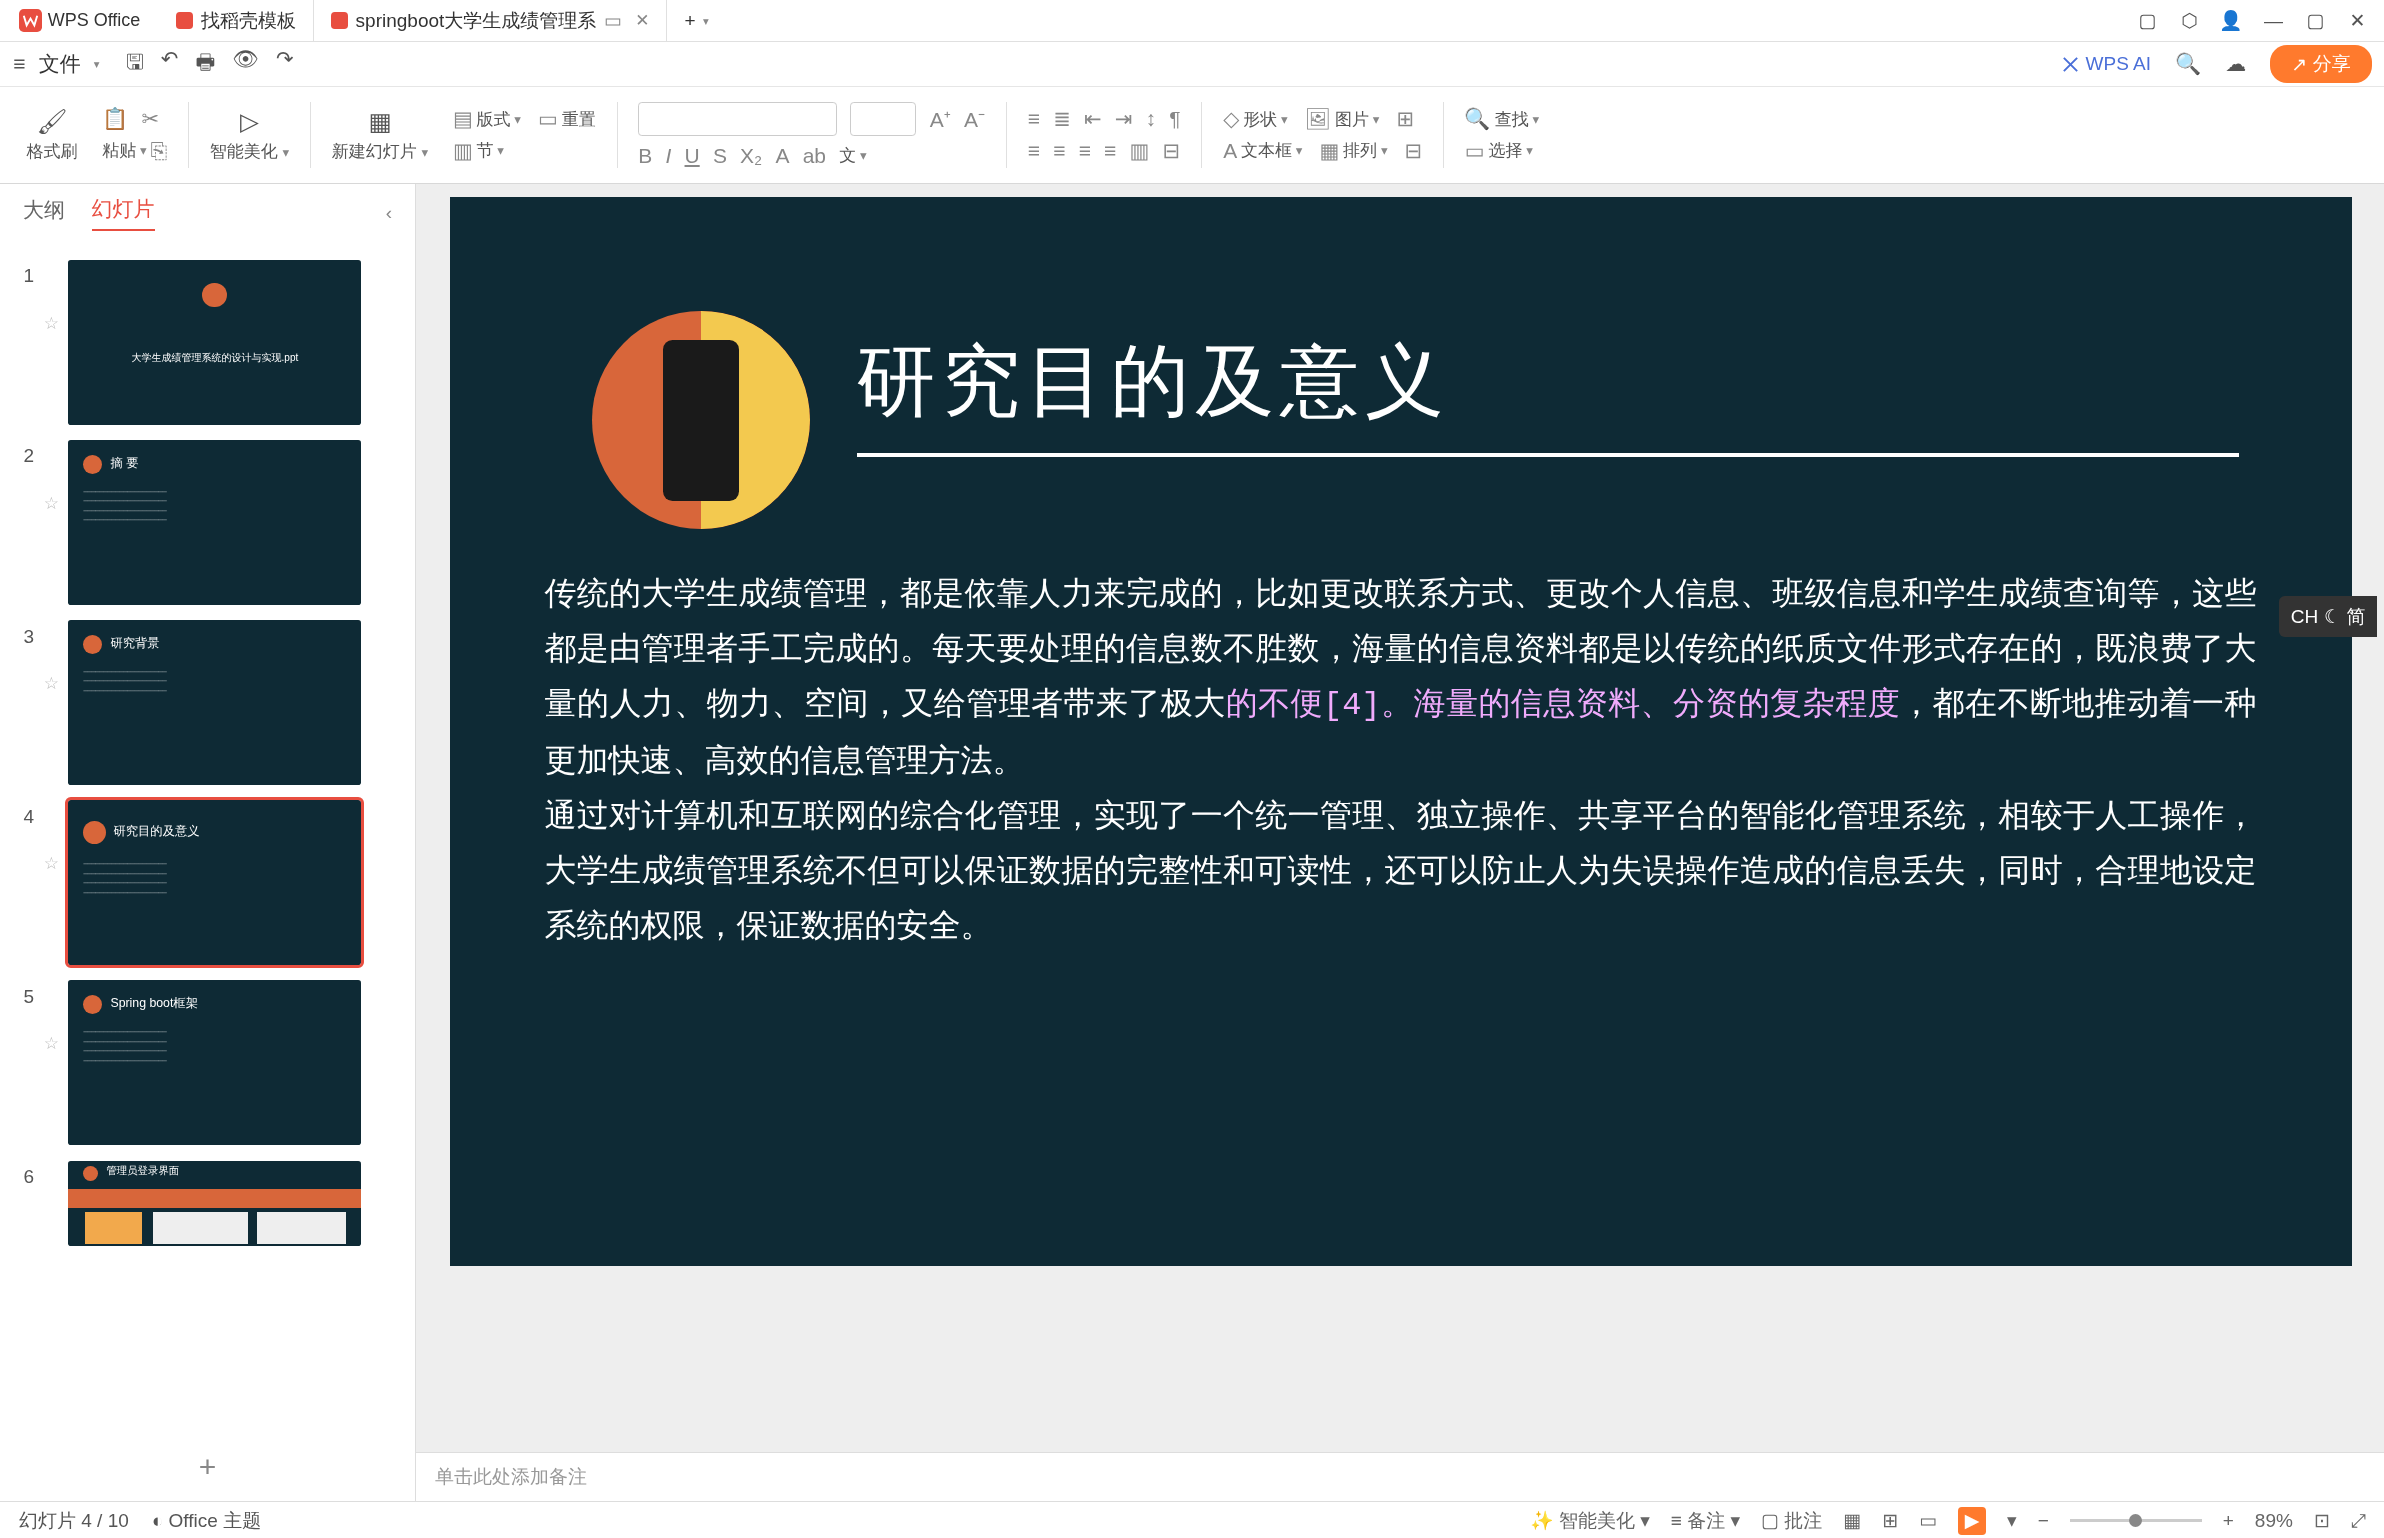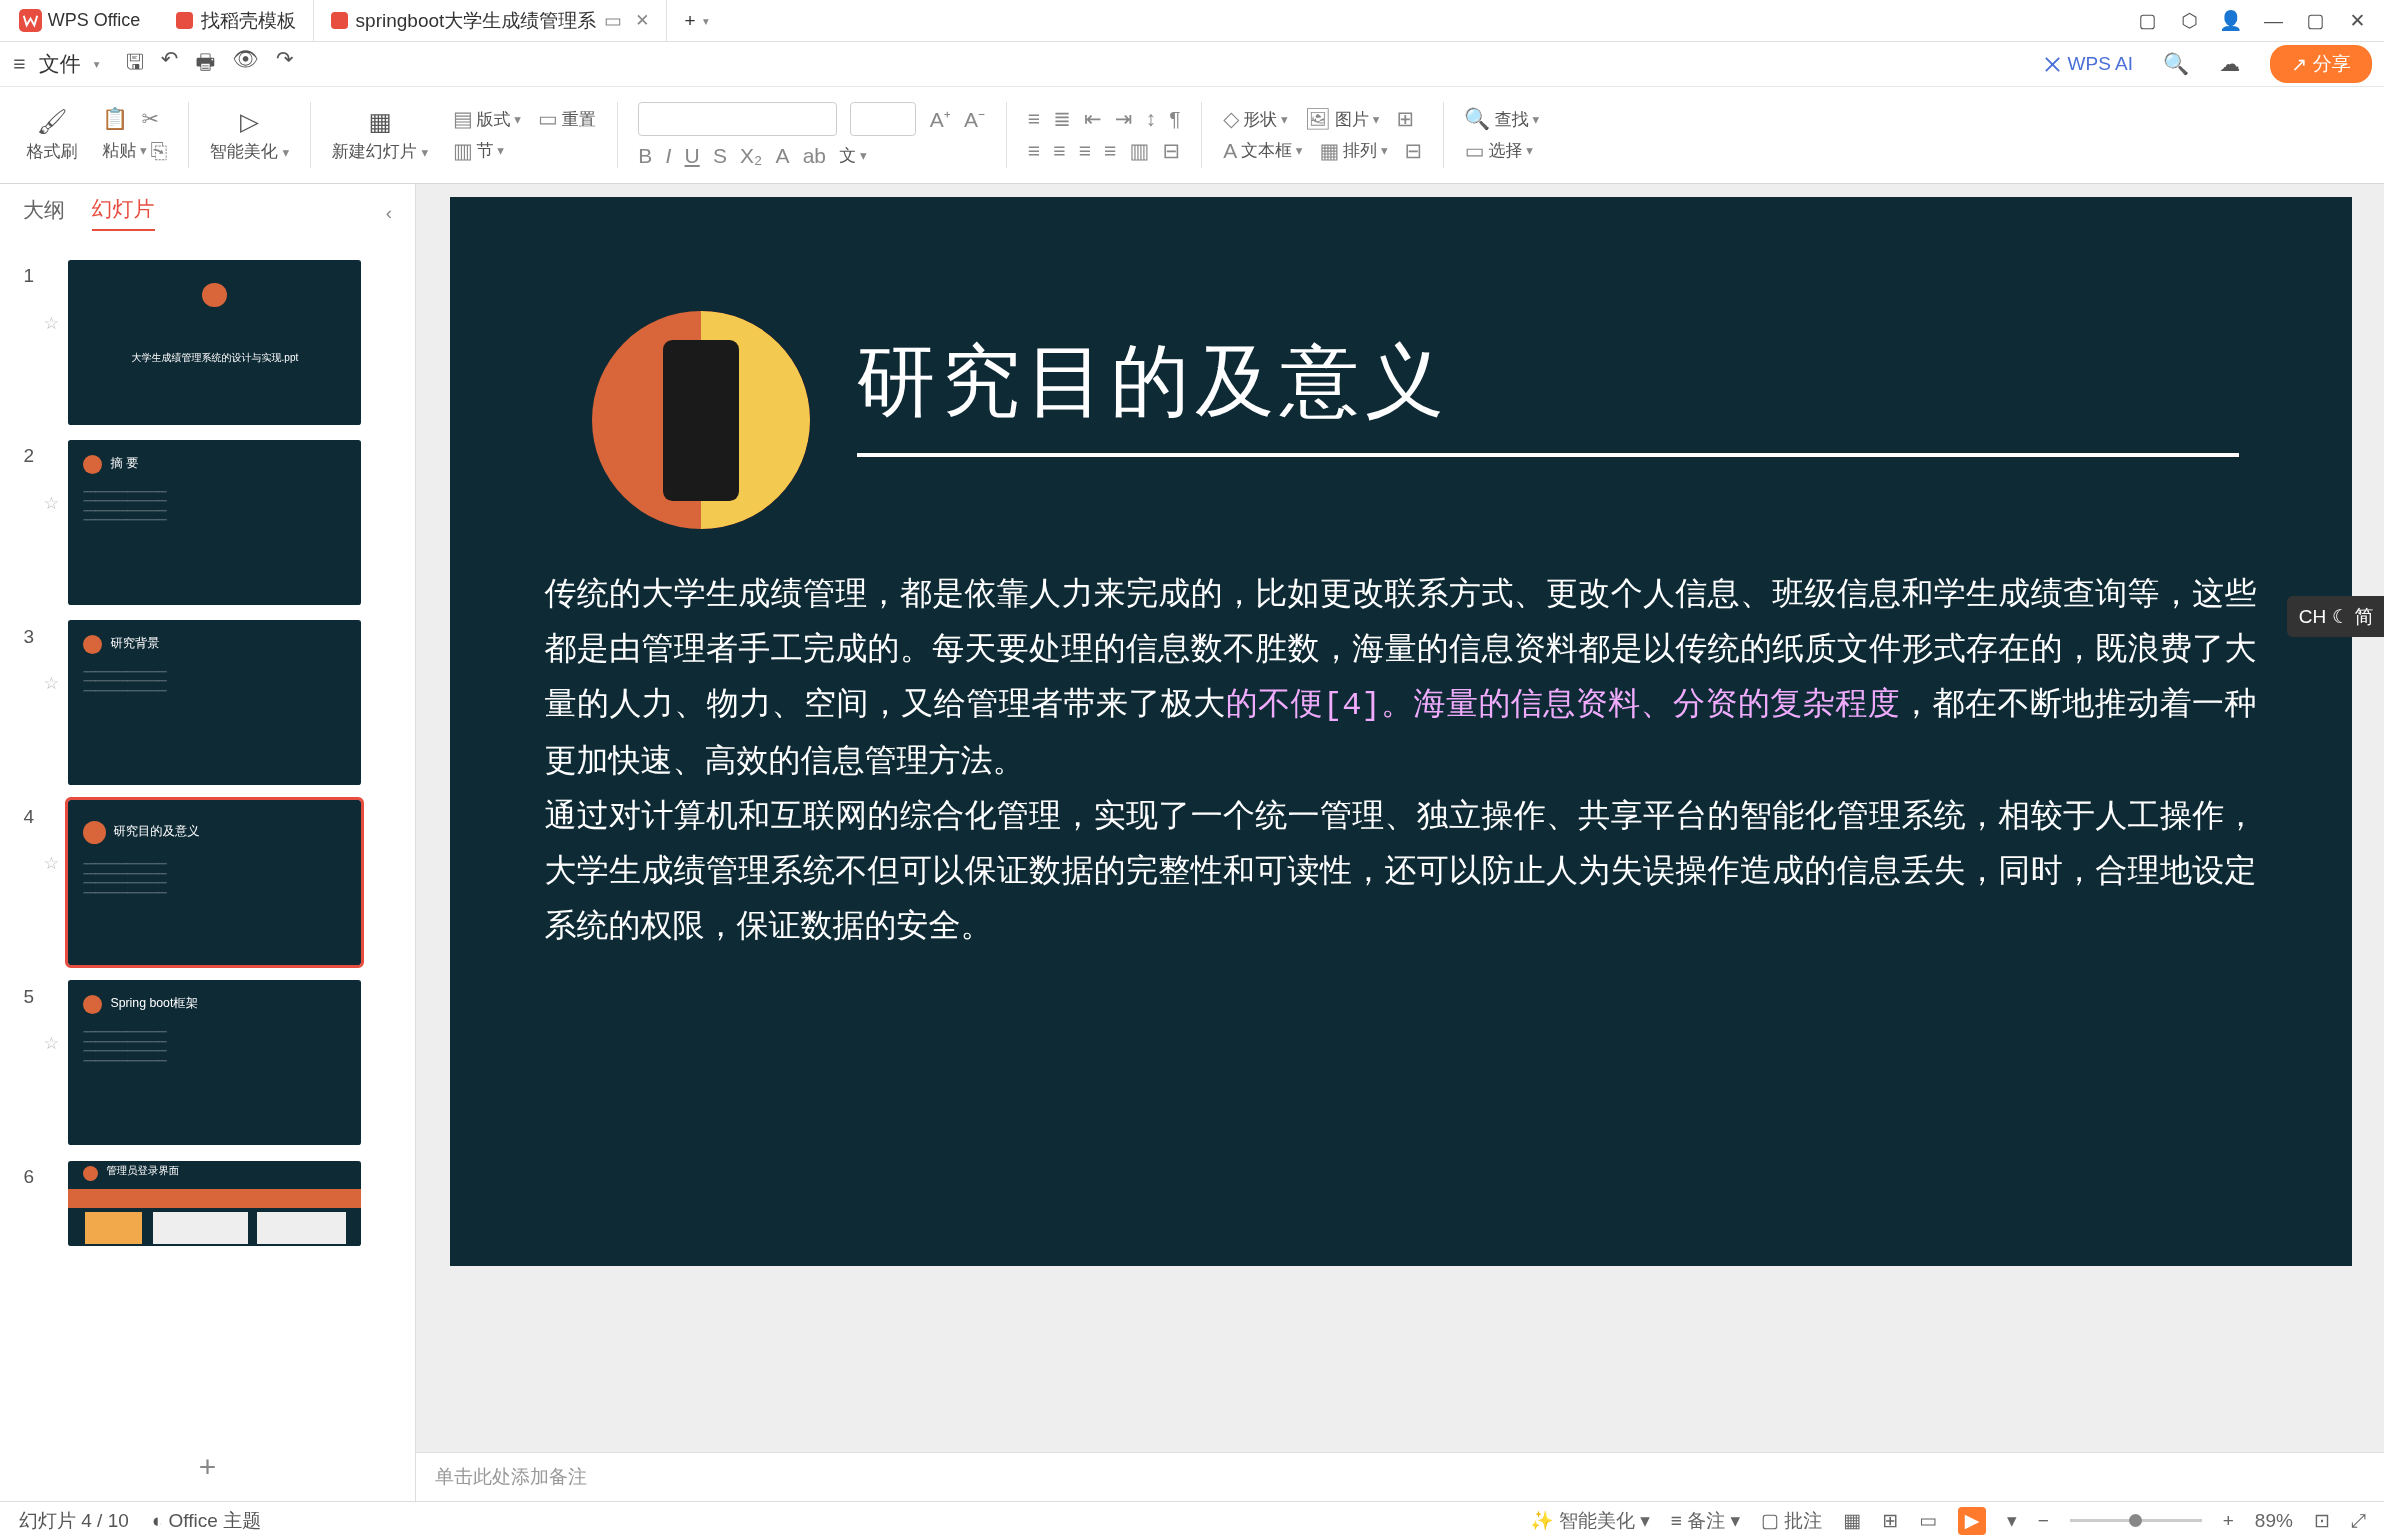--- a/index.html
+++ b/index.html
@@ -25,21 +25,21 @@
 
 .menu-bar { height: 45px; background: #fff; display: flex; align-items: center; padding: 0 13.2px; gap: 3.8px; border-bottom: 0.9px solid #e6e6e6; position: relative; z-index: 2; }
 .menu-left { display: flex; align-items: center; gap: 13.2px; }
 .hamburger { font-size: 21px; color: #555; }
 .file-label { font-size: 21px; color: #333; }
 .small-icons { display: flex; gap: 17px; margin-left: 13.2px; }
 .small-icons span { font-size: 21px; color: #555; cursor: pointer; }
 .menu-tabs { display: flex; gap: 30px; margin-left: 76px; }
 .menu-tab { font-size: 21px; color: #333; cursor: pointer; padding: 7.6px 0; }
 .menu-tab.active { color: #e84e40; border-bottom: 2.8px solid #e84e40; }
-.menu-right { margin-left: auto; display: flex; align-items: center; gap: 30px; }
+.menu-right { margin-left: auto; display: flex; align-items: center; gap: 24px; }
 .wps-ai { display: flex; align-items: center; gap: 5.7px; font-size: 19px; color: #4a6fd8; }
 .share-btn { background: #ff7a2d; color: #fff; border-radius: 17px; padding: 5.7px 21px; font-size: 19px; display: flex; align-items: center; gap: 5.7px; }
 
 
 .ribbon { height: 97px; background: #fff; display: flex; align-items: center; padding: 0 17px; gap: 5.7px; border-bottom: 0.9px solid #d8d8d8; position: relative; z-index: 2; }
 .ribbon-group { display: flex; flex-direction: column; align-items: center; justify-content: center; gap: 3.8px; padding: 0 9.5px; height: 100%; }
 .ribbon-group.row { flex-direction: row; gap: 11.4px; }
 .ribbon-sep { width: 0.9px; height: 66px; background: #e0e0e0; margin: 0 5.7px; }
 .ribbon-btn { display: flex; flex-direction: column; align-items: center; gap: 3.8px; font-size: 17px; color: #555; cursor: pointer; }
 .ribbon-btn .icn { font-size: 24.6px; color: #555; }
@@ -79,21 +79,21 @@
 .slide-icon-circle { position: absolute; left: 142px; top: 114px; width: 218px; height: 218px; border-radius: 50%; background: #d8663a; display: flex; align-items: center; justify-content: center; overflow: hidden; }
 .slide-icon-circle .lamp-body { width: 76px; height: 161px; background: #1a1a1a; border-radius: 9.5px; position: relative; }
 .slide-icon-circle .lamp-light { position: absolute; right: 0; top: 0; width: 109px; height: 218px; background: #f3c94f; border-radius: 0 109px 109px 0; }
 .slide-title { position: absolute; left: 407px; top: 132px; font-size: 79px; color: #fff; letter-spacing: 5.7px; }
 .slide-underline { position: absolute; left: 407px; top: 256px; width: 1382px; height: 3.8px; background: #fff; }
 .slide-body { position: absolute; left: 95px; right: 95px; top: 369px; color: #fff; font-size: 32px; line-height: 55px; text-align: justify; }
 .slide-body .red-frag { color: #f0abfc; font-family: Liberation Mono, monospace; }
 .notes-bar { height: 49px; background: #fff; border-top: 0.9px solid #ddd; display: flex; align-items: center; padding: 0 19px; color: #999; font-size: 19px; }
 
 
-.ime-badge { position: absolute; right: 0; top: 596px; background: #333; color: #fff; font-size: 19px; padding: 7.6px 11.4px; border-radius: 5.7px 0 0 5.7px; z-index: 5; display: flex; align-items: center; gap: 5.7px; }
+.ime-badge { position: absolute; right: 8px; top: 596px; background: #333; color: #fff; font-size: 19px; padding: 7.6px 11.4px; border-radius: 5.7px 0 0 5.7px; z-index: 5; display: flex; align-items: center; gap: 5.7px; }
 
 
 .status-bar { height: 38px; background: #fff; border-top: 0.9px solid #ddd; display: flex; align-items: center; padding: 0 19px; font-size: 19px; color: #555; position: relative; z-index: 2; }
 .status-left { display: flex; gap: 23px; align-items: center; }
 .status-right { margin-left: auto; display: flex; align-items: center; gap: 21px; }
 .status-right .sicn { color: #666; cursor: pointer; font-size: 19px; }
 .play-btn { width: 28px; height: 28px; background: #ff7a2d; border-radius: 3.8px; display: flex; align-items: center; justify-content: center; color: #fff; }
 .zoom-track { width: 132px; height: 3.8px; background: #ccc; position: relative; }
 .zoom-track .zknob { position: absolute; left: 59px; top: -4.7px; width: 13.2px; height: 13.2px; background: #888; border-radius: 50%; }
 

